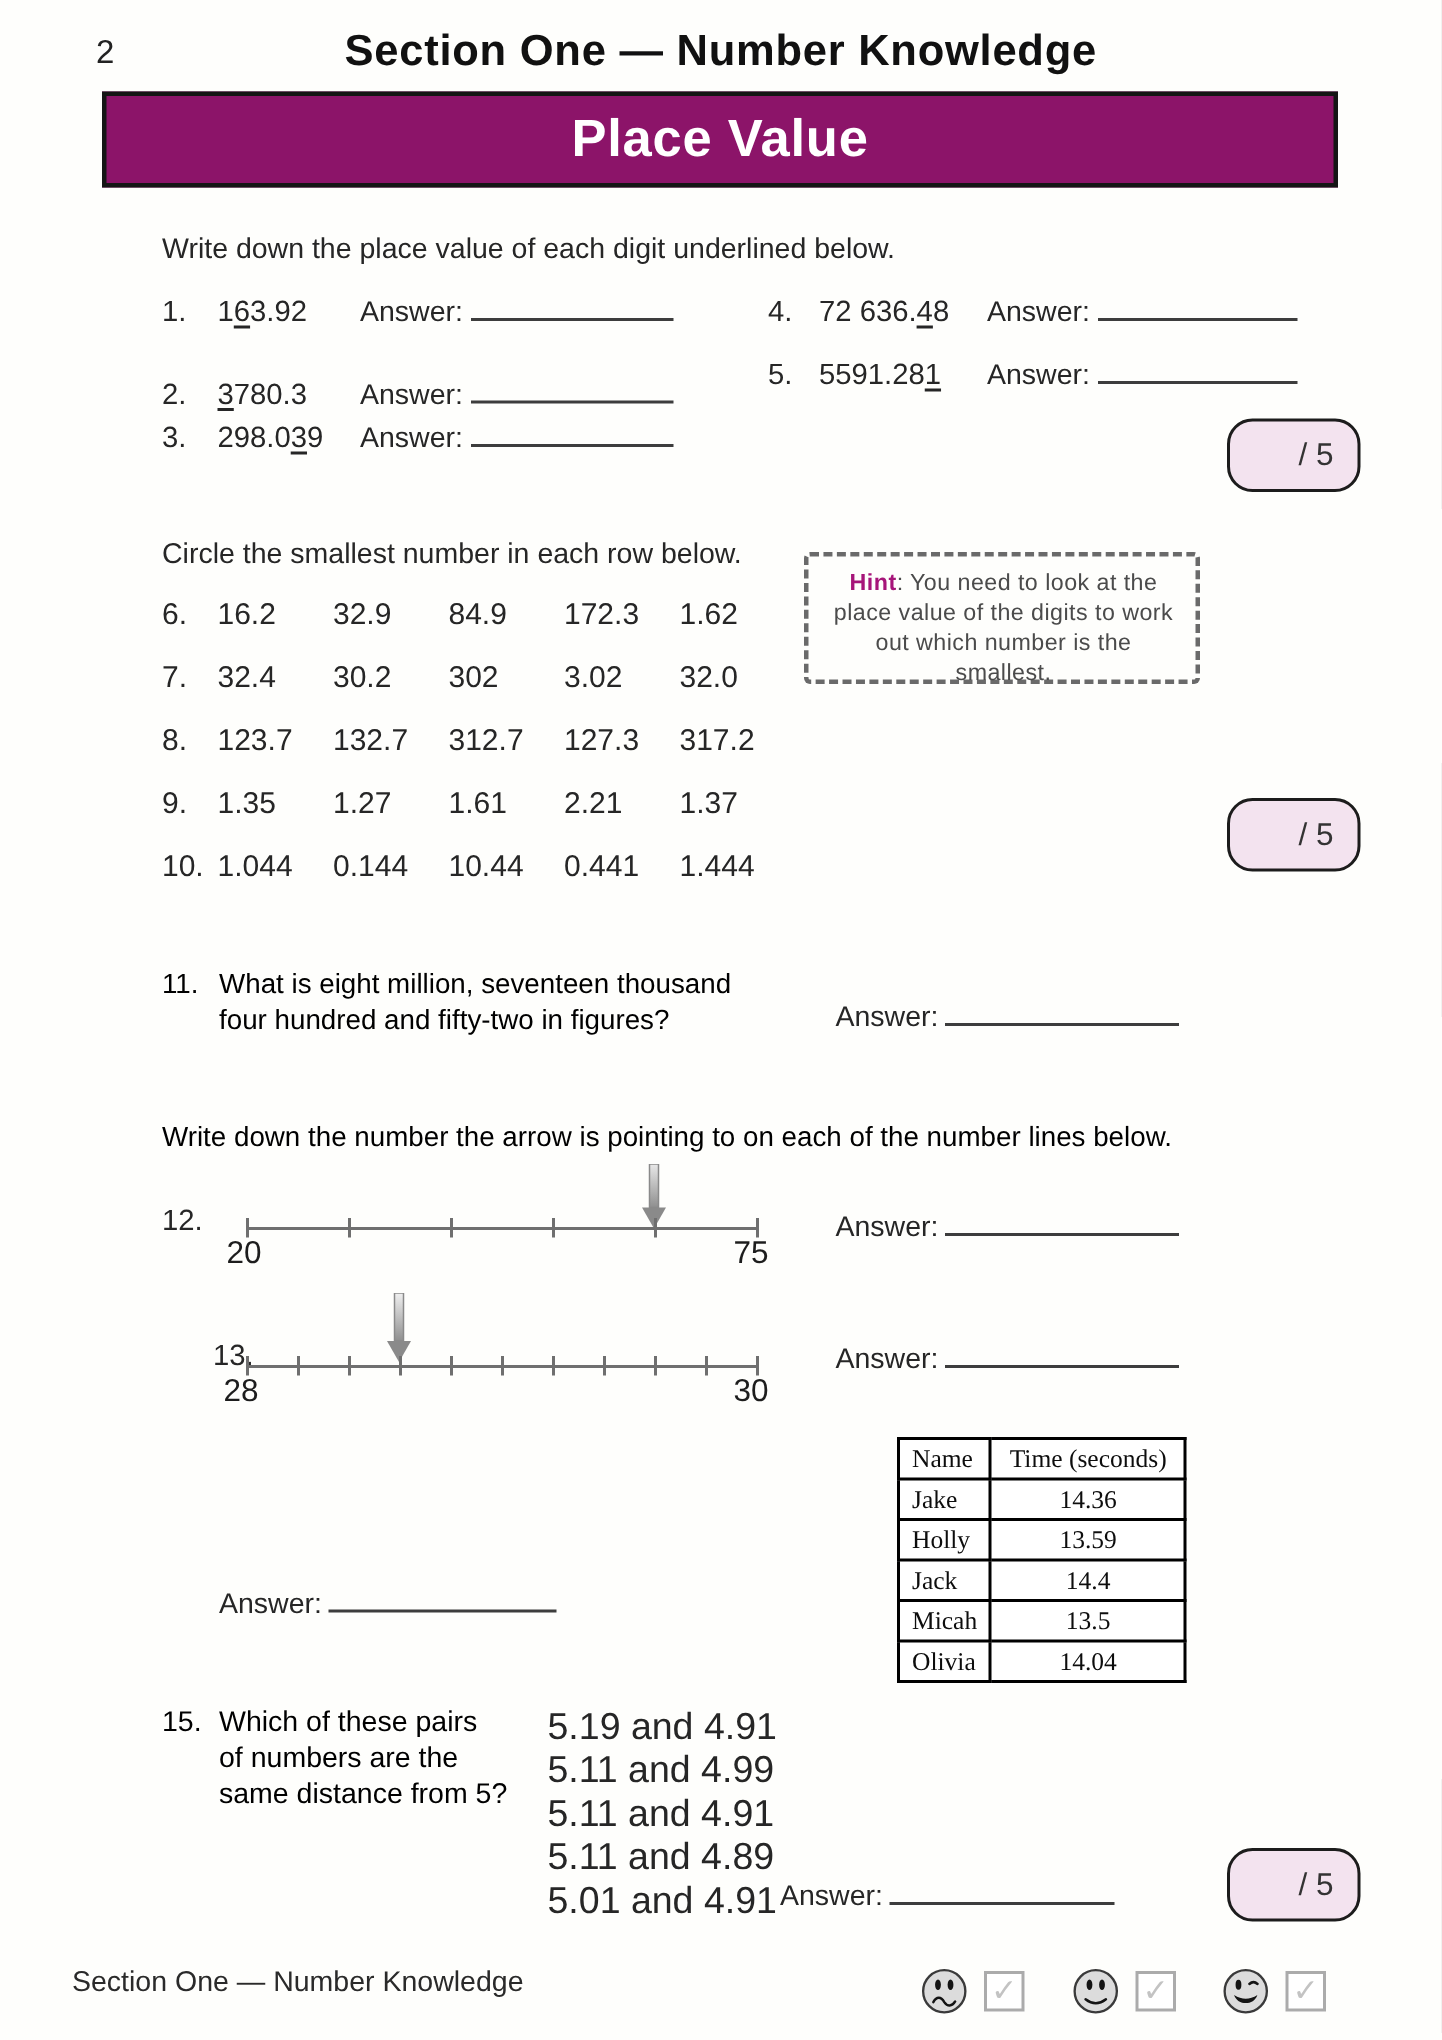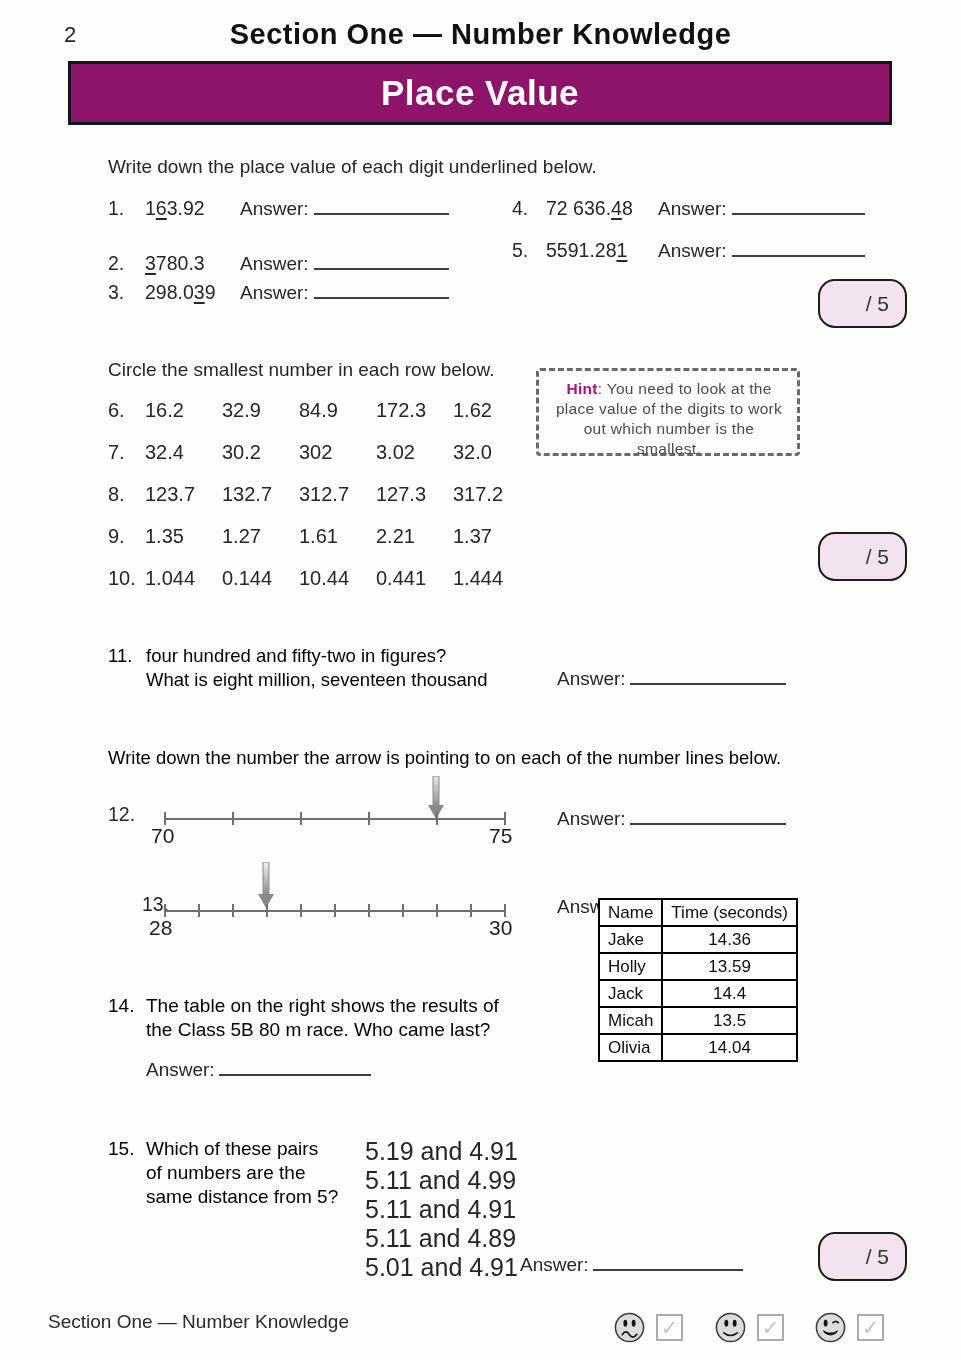--- a/index.html
+++ b/index.html
@@ -137,22 +137,22 @@
     <b>Hint</b><span>: You need to look at the place value of the digits to work out which number is the smallest.</span>
   </div>
 
   <div class="abs scorebox" style="left:818px;top:532px;">
     <span>/ 5</span>
   </div>
 
   <div class="abs qtext" style="left:108px;top:644px;">
     <span style="position:absolute;left:0;">11.</span>
     <div style="margin-left:38px;">
+      <div>What is eight million, seventeen thousand</div>
       <div>four hundred and fifty-two in figures?</div>
-      <div>What is eight million, seventeen thousand</div>
     </div>
   </div>
   <div class="abs" style="left:557px;top:668px;">
     <span class="ans-label">Answer:</span> <span class="ans-line" style="width:156px"></span>
   </div>
 
   <div class="abs qtext" style="left:108px;top:746px;">Write down the number the arrow is pointing to on each of the number lines below.</div>
 
   <span class="abs qrow" style="left:108px;top:803px;">12.</span>
   <svg class="abs" style="left:427px;top:776px;" width="18" height="44" viewBox="0 0 18 44">
@@ -166,21 +166,21 @@
     <polygon points="1,29 17,29 9,43" fill="#8a8a8a"></polygon>
   </svg>
   <div class="abs nline" style="left:165px;top:818px;width:340px;">
     <span class="tick" style="left:0%"></span>
       <span class="tick" style="left:20%"></span>
       <span class="tick" style="left:40%"></span>
       <span class="tick" style="left:60%"></span>
       <span class="tick" style="left:80%"></span>
       <span class="tick" style="left:100%"></span>
   </div>
-  <span class="abs nl-label" style="left:151px;top:824px;">70</span>
+  <span class="abs nl-label" style="left:151px;top:824px;">20</span>
   <span class="abs nl-label" style="left:489px;top:824px;">75</span>
   <div class="abs" style="left:557px;top:808px;">
     <span class="ans-label">Answer:</span> <span class="ans-line" style="width:156px"></span>
   </div>
 
   <span class="abs qrow" style="left:108px;top:893px;margin-left:34px;">13.</span>
   <svg class="abs" style="left:257px;top:862px;" width="18" height="47" viewBox="0 0 18 47">
     <defs>
       <linearGradient id="shaft2" x1="0" y1="0" x2="0" y2="1">
         <stop offset="0" stop-color="#f0f0f0"></stop>
@@ -202,21 +202,21 @@
       <span class="tick" style="left:80%"></span>
       <span class="tick" style="left:90%"></span>
       <span class="tick" style="left:100%"></span>
   </div>
   <span class="abs nl-label" style="left:149px;top:916px;">28</span>
   <span class="abs nl-label" style="left:489px;top:916px;">30</span>
   <div class="abs" style="left:557px;top:896px;">
     <span class="ans-label">Answer:</span> <span class="ans-line" style="width:156px"></span>
   </div>
 
-  <table class="race-table abs" style="left:598px;top:898px;">
+  <table class="race-table abs" style="left:598px;top:958px;font-family:Liberation Serif, serif;">
     <tbody>
         <tr>
       <th class="n">Name</th>
       <th class="t">Time (seconds)</th>
     </tr>
     <tr>
       <td class="n">Jake</td>
       <td class="t">14.36</td>
     </tr>
     <tr>
@@ -231,27 +231,20 @@
       <td class="n">Micah</td>
       <td class="t">13.5</td>
     </tr>
     <tr>
       <td class="n">Olivia</td>
       <td class="t">14.04</td>
     </tr>
   </tbody>
     </table>
 
-  <div class="abs qtext" style="left:108px;top:994px;font-size:19px;line-height:24px;">
-    <span style="position:absolute;left:0;">14.</span>
-    <div style="margin-left:38px;">
-      <div>The table on the right shows the results of</div>
-      <div>the Class 5B 80 m race.  Who came last?</div>
-    </div>
-  </div>
   <div class="abs" style="left:146px;top:1059px;">
     <span class="ans-label">Answer:</span> <span class="ans-line" style="width:152px"></span>
   </div>
 
   <div class="abs qtext" style="left:108px;top:1137px;font-size:19px;line-height:24px;">
     <span style="position:absolute;left:0;">15.</span>
     <div style="margin-left:38px;">
       <div>Which of these pairs</div>
       <div>of numbers are the</div>
       <div>same distance from 5?</div>

